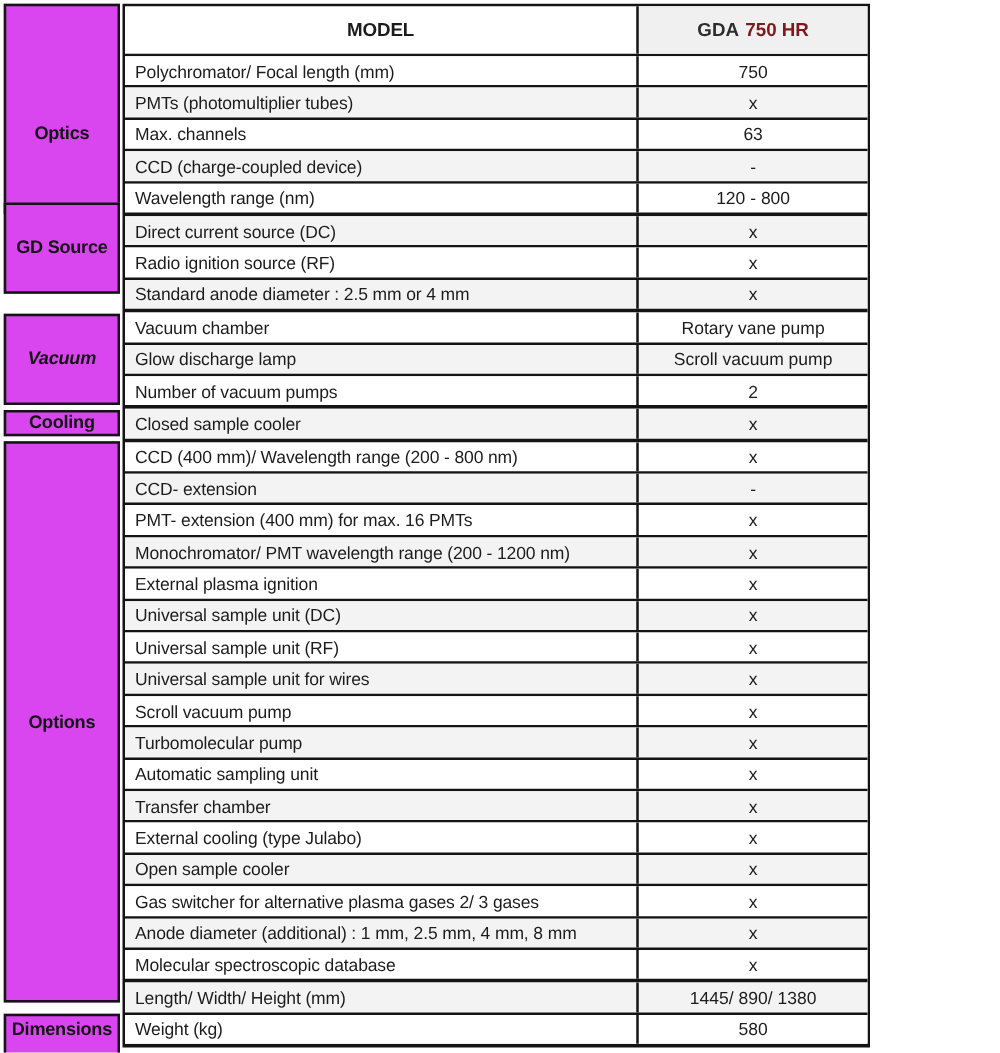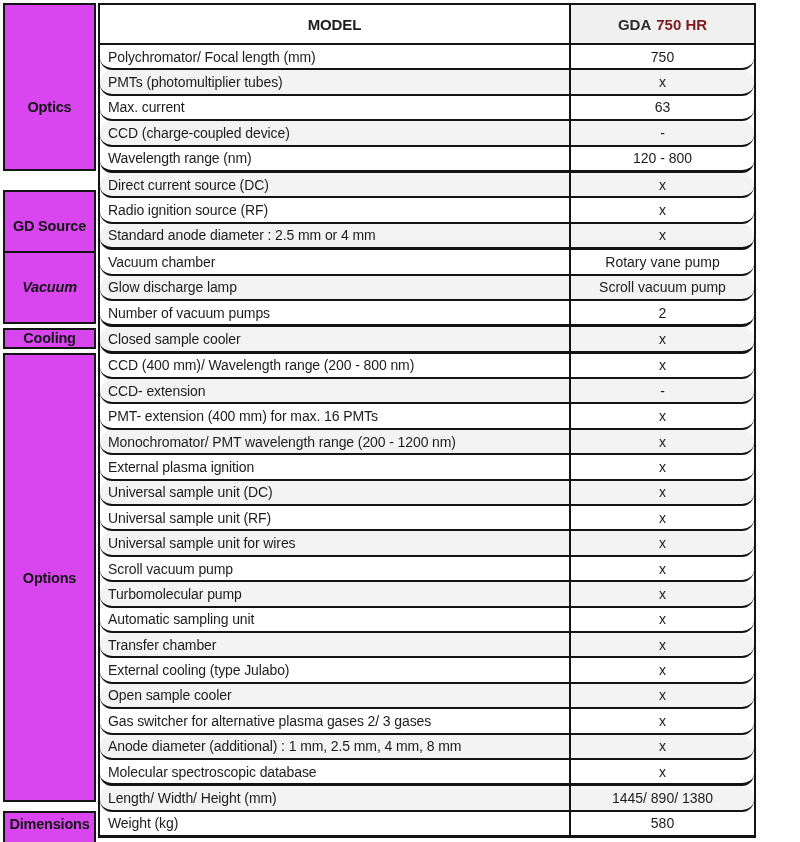--- a/index.html
+++ b/index.html
@@ -27,21 +27,21 @@
   .left-box.first { padding-top: 40px; }
   .left-box.last { align-items: flex-start; padding-top: 3px; }
   .left-label {
     font-weight: bold; font-size: 14.5px; color: #141414;
     letter-spacing: -0.2px; white-space: nowrap;
   }
 
   
   .spec-table {
     position: absolute; left: 98px; top: 3px;
-    width: 658px; height: 835px;
+    width: 598px; height: 835px;
     border: 2px solid #141414;
     border-bottom-width: 3px;
     background: #fff;
     display: flex; flex-direction: column;
   }
   .header-row {
     height: 40px; flex: 0 0 40px;
     display: flex;
     border-bottom: 2px solid #141414;
   }
@@ -57,36 +57,35 @@
   .value-header { background: #f0f0f0; }
   .model-name { color: #2d2d2d; margin-right: 5px; }
   .model-number { color: #7E1A1D; }
 
   .rows { flex: 1 1 auto; display: flex; flex-direction: column; }
   .row {
     flex: 1 1 0;
     display: flex;
     border-bottom: 2px solid #141414;
     background: #ffffff;
-    border-radius: 12px;
   }
   .row.alt { background: #f3f3f3; }
   .row.sec-end { border-bottom-width: 3px; }
   .row:last-child { border-bottom: none; }
 </style>
 </head>
 <body>
 
 <div class="page">
 
   <div class="category-col">
       <div class="left-box first" style="top: 0px; height: 167.581px;">
         <div class="left-label">Optics</div>
       </div>
-      <div class="left-box" style="top: 187px; height: 72.5484px;">
+      <div class="left-box" style="top: 159px; height: 72.5484px;">
         <div class="left-label">GD Source</div>
       </div>
       <div class="left-box" style="top: 248.129px; height: 72.5484px; font-style: italic;">
         <div class="left-label">Vacuum</div>
       </div>
       <div class="left-box" style="top: 324.677px; height: 21.5161px;">
         <div class="left-label">Cooling</div>
       </div>
       <div class="left-box" style="top: 350.194px; height: 449px;">
         <div class="left-label">Options</div>
@@ -109,21 +108,21 @@
     <div class="rows">
         <div class="row">
           <div class="cell feature">Polychromator/ Focal length (mm)</div>
           <div class="cell value">750</div>
         </div>
         <div class="row alt">
           <div class="cell feature">PMTs (photomultiplier tubes)</div>
           <div class="cell value">x</div>
         </div>
         <div class="row">
-          <div class="cell feature">Max. current</div>
+          <div class="cell feature">Max. channels</div>
           <div class="cell value">63</div>
         </div>
         <div class="row alt">
           <div class="cell feature">CCD (charge-coupled device)</div>
           <div class="cell value">-</div>
         </div>
         <div class="row sec-end">
           <div class="cell feature">Wavelength range (nm)</div>
           <div class="cell value">120 - 800</div>
         </div>

